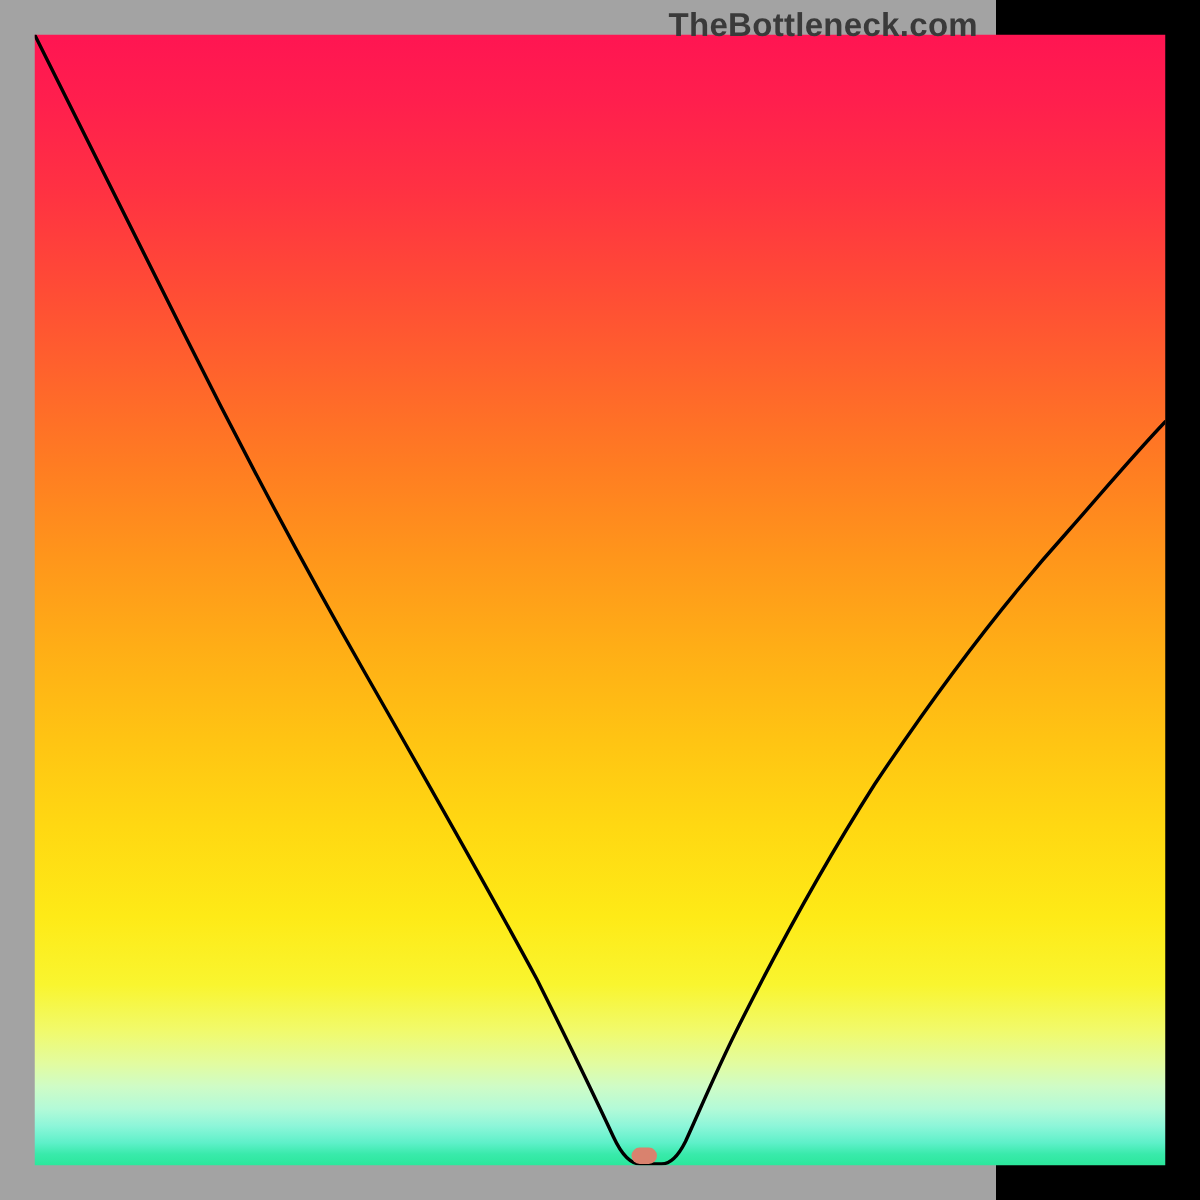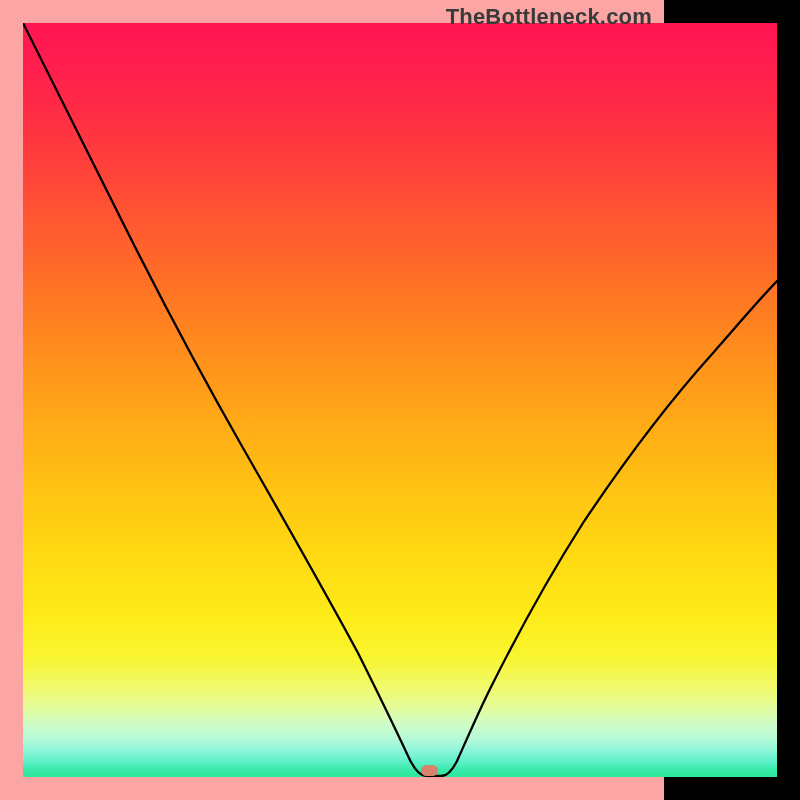--- a/index.html
+++ b/index.html
@@ -8,21 +8,21 @@
     width: 800px;
     height: 800px;
     background: #000;
     font-family: Arial, Helvetica, sans-serif;
     overflow: hidden;
   }
   .container {
     position: relative;
     width: 664px;
     height: 800px;
-    background: #fca5a5;
+    background: #a3a3a3;
   }
   .watermark {
     position: absolute;
     top: 4px;
     right: 12px;
     color: #3a3a3a;
     font-size: 22px;
     font-weight: 600;
     letter-spacing: 0.2px;
     z-index: 20;

